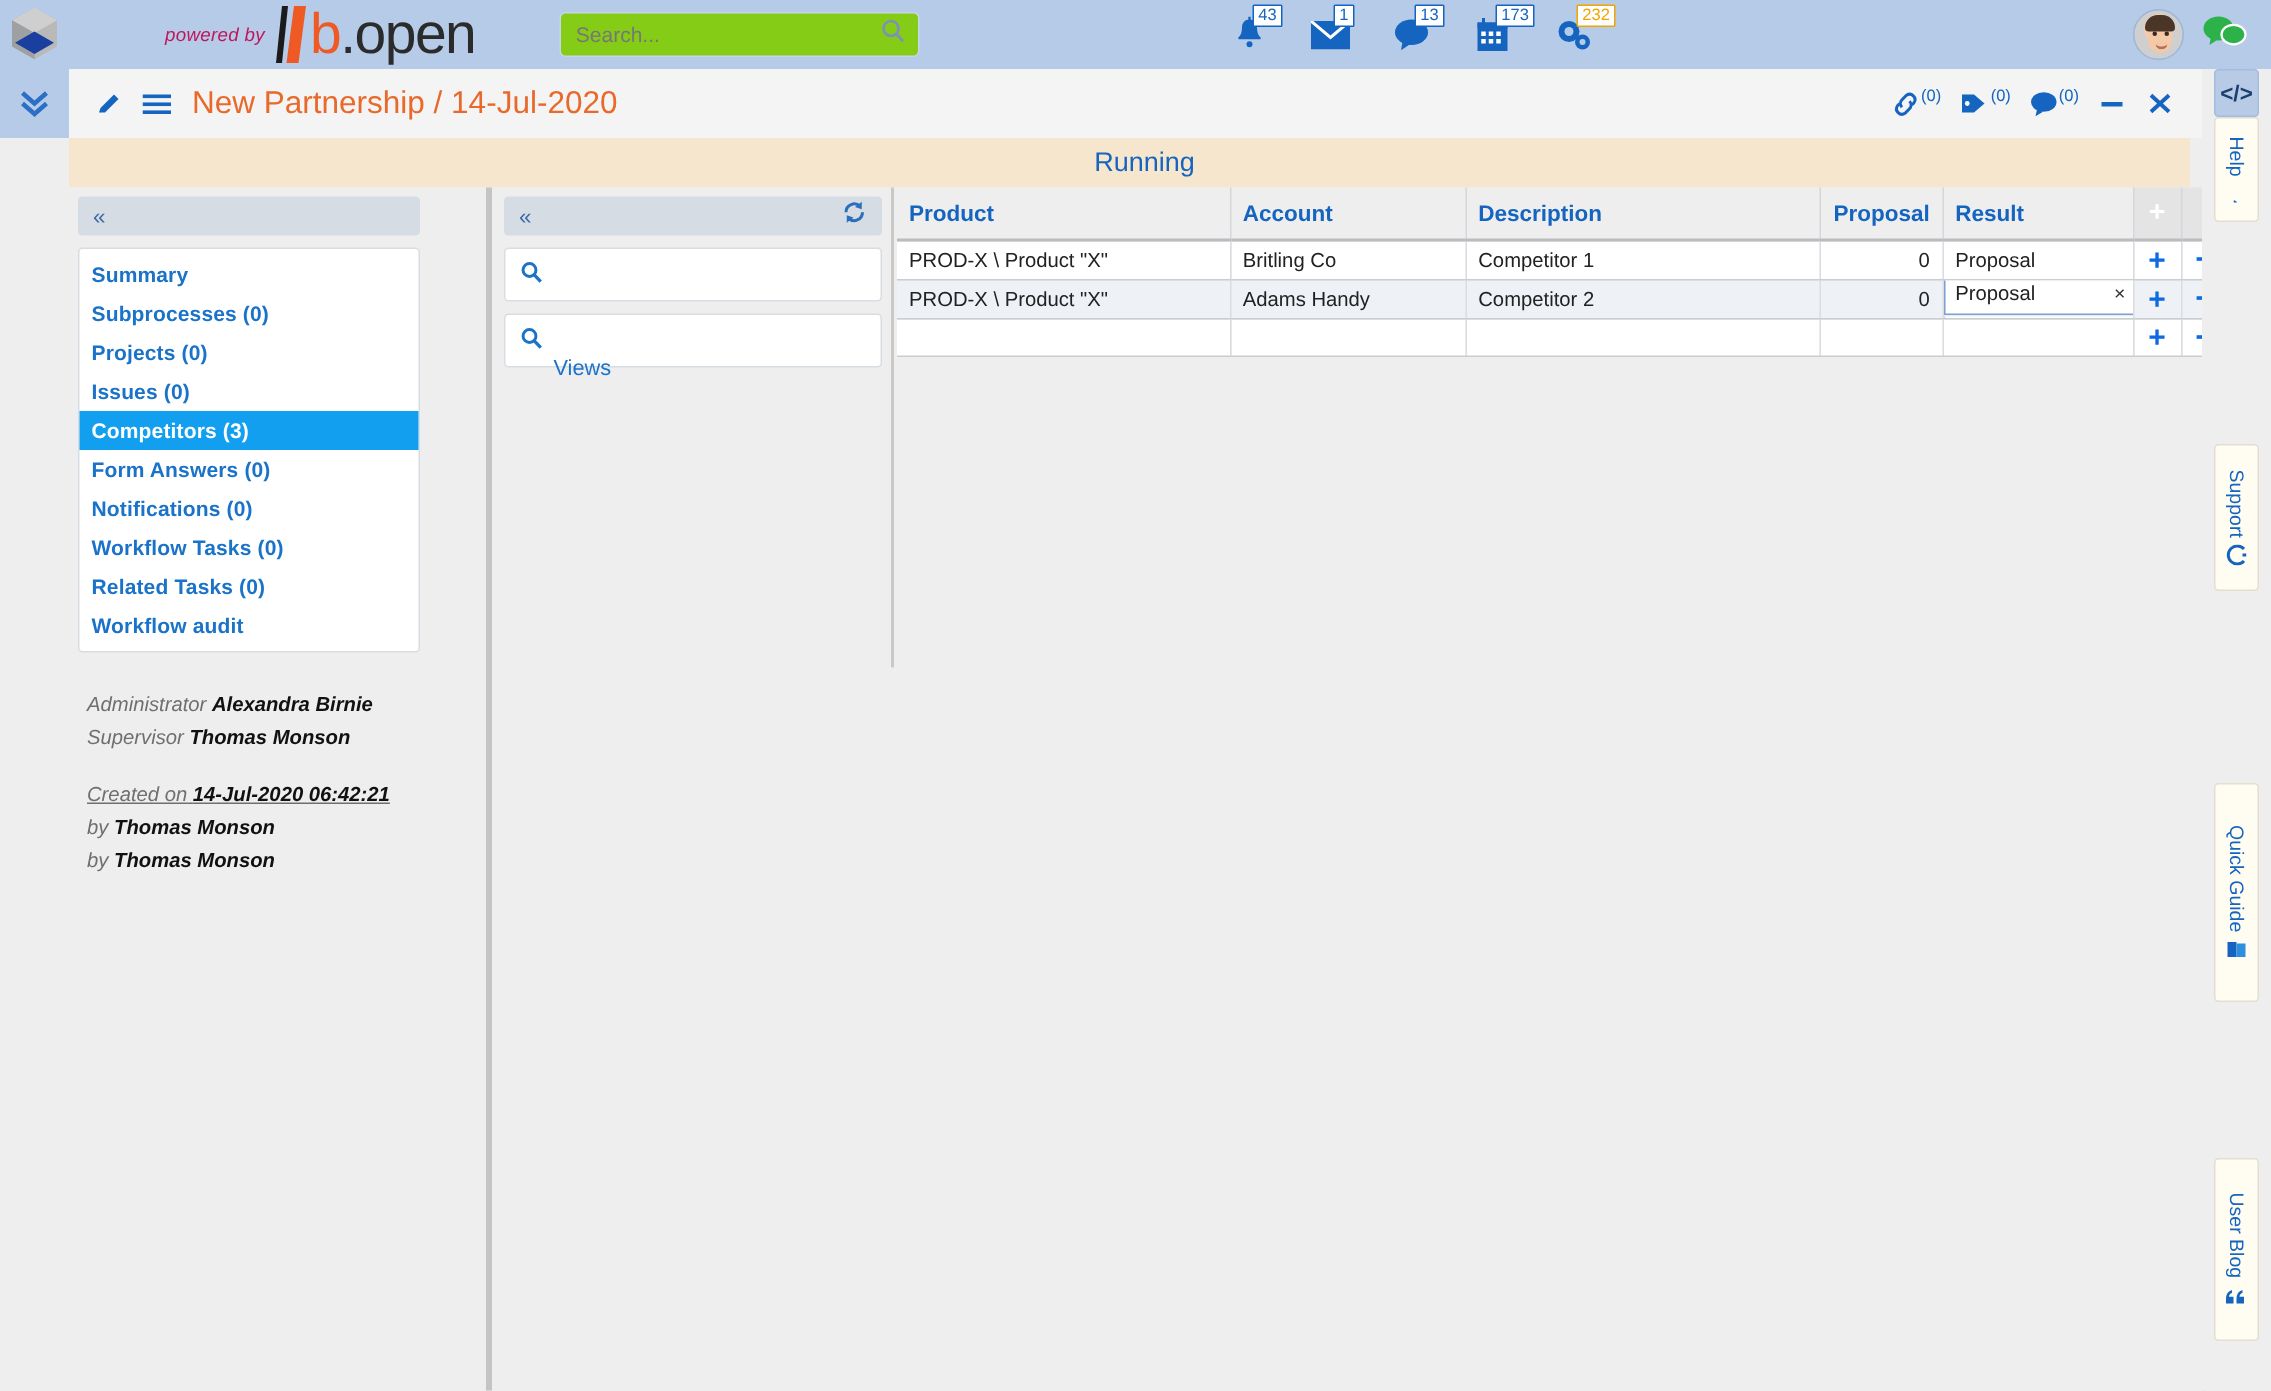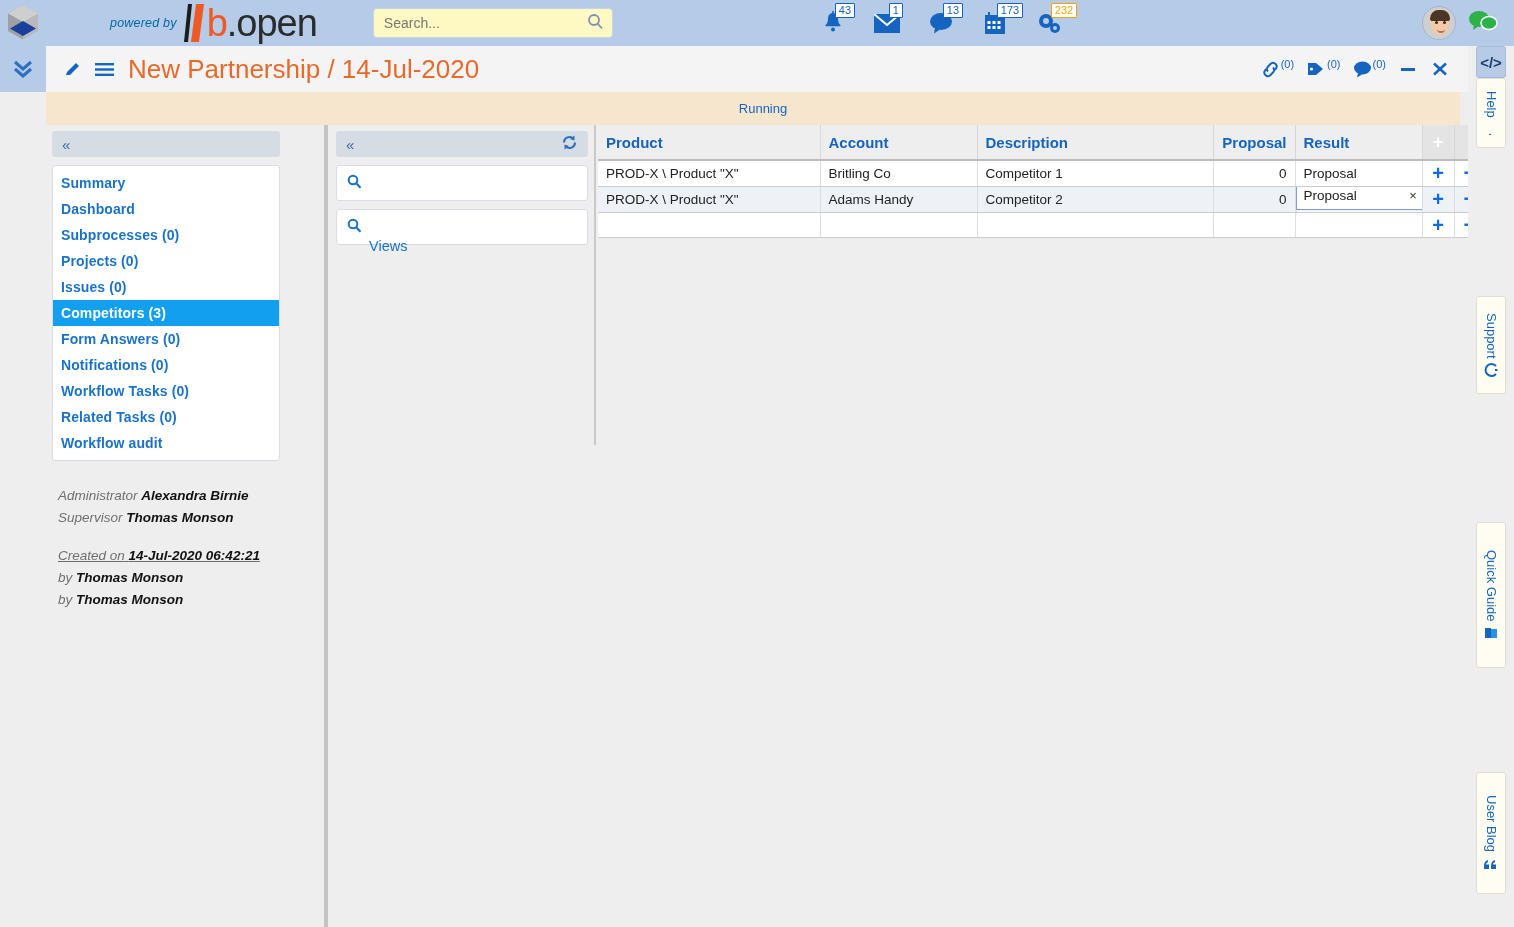--- a/index.html
+++ b/index.html
@@ -11,30 +11,30 @@
   }
 
   
   .topbar {
     position: absolute; left: 0; top: 0; width: 1514px; height: 46px;
     background: #b5cbe8;
     display: flex; align-items: center;
   }
   .logo-hex { width: 46px; height: 46px; position: relative; flex: 0 0 46px; }
   .powered {
-    color: #0369a1; font-size: 12.5px; font-style: italic;
+    color: #be185d; font-size: 12.5px; font-style: italic;
     margin-left: 64px; letter-spacing: .2px;
   }
   .bopen { margin-left: 6px; display: flex; align-items: flex-end; }
   .bopen-bars { display: inline-block; position: relative; width: 24px; height: 38px; }
   .bopen-txt { font-size: 38px; color: #2b2b2b; letter-spacing: -1px; line-height: 38px; }
   .bopen-b { color: #ef5923; }
 
   .hdr-search {
-    margin-left: 56px; width: 240px; height: 30px; background: #fef9c3;
+    margin-left: 56px; width: 240px; height: 30px; background: #84cc16;
     border: 1px solid #c7d5ea; border-radius: 4px;
     display: flex; align-items: center; padding: 0 8px 0 10px;
   }
   .hdr-search input {
     border: 0; outline: 0; flex: 1; font-size: 14px; color: #555;
     font-family: "Liberation Sans", sans-serif; background: transparent;
   }
   .hdr-search input::placeholder { color: #777; }
 
   .topicons { display: flex; align-items: center; gap: 24px; margin-left: 205px; }
@@ -69,29 +69,29 @@
   .collapse-btn {
     position: absolute; left: 0; top: 46px; width: 46px; height: 46px;
     background: #b5cbe8; display: flex; align-items: center; justify-content: center;
     cursor: pointer;
   }
   .pageheader {
     position: absolute; left: 46px; top: 46px; width: 1422px; height: 46px;
     background: #f4f4f4; display: flex; align-items: center; padding: 0 14px 0 18px;
   }
   .ph-icon { color: #1565c0; margin-right: 14px; display: flex; align-items: center; cursor: pointer; }
-  .ph-title { font-size: 26px; color: #e8692a; font-weight: 400; white-space: nowrap; }
+  .ph-title { font-size: 21px; color: #e8692a; font-weight: 400; white-space: nowrap; }
   .ph-right { margin-left: auto; display: flex; align-items: center; gap: 4px; }
   .ph-act { display: flex; align-items: flex-start; color: #1565c0; cursor: pointer; padding: 0 4px; }
   .ph-act sup { font-size: 11px; margin-left: 1px; margin-top: -2px; color: #1565c0; }
 
   
   .running {
     position: absolute; left: 46px; top: 92px; width: 1414px; height: 33px;
-    background: #f6e6cd; color: #1565c0; font-size: 13px;
+    background: #f6e6cd; color: #1565c0; font-size: 18px;
     display: flex; align-items: center; justify-content: center; padding-left: 20px;
   }
 
   
   .workspace { position: absolute; left: 46px; top: 125px; width: 1422px; height: 802px; background: #eeeeee; }
 
   .panel-toolbar {
     background: #d6dce3; height: 26px; border-radius: 3px;
     display: flex; align-items: center; justify-content: space-between;
     padding: 0 10px; color: #3b6fb0; cursor: pointer;
@@ -345,21 +345,20 @@
 
 <div class="workspace">
 
   <div class="leftcol">
     <div class="panel-toolbar">
       <span class="chev2">«</span>
     </div>
 
     <div class="navbox">
       <div class="navitem">Summary</div>
-      <div class="navitem">Dashboard</div>
       <div class="navitem">Subprocesses (0)</div>
       <div class="navitem">Projects (0)</div>
       <div class="navitem">Issues (0)</div>
       <div class="navitem active">Competitors (3)</div>
       <div class="navitem">Form Answers (0)</div>
       <div class="navitem">Notifications (0)</div>
       <div class="navitem">Workflow Tasks (0)</div>
       <div class="navitem">Related Tasks (0)</div>
       <div class="navitem">Workflow audit</div>
     </div>

